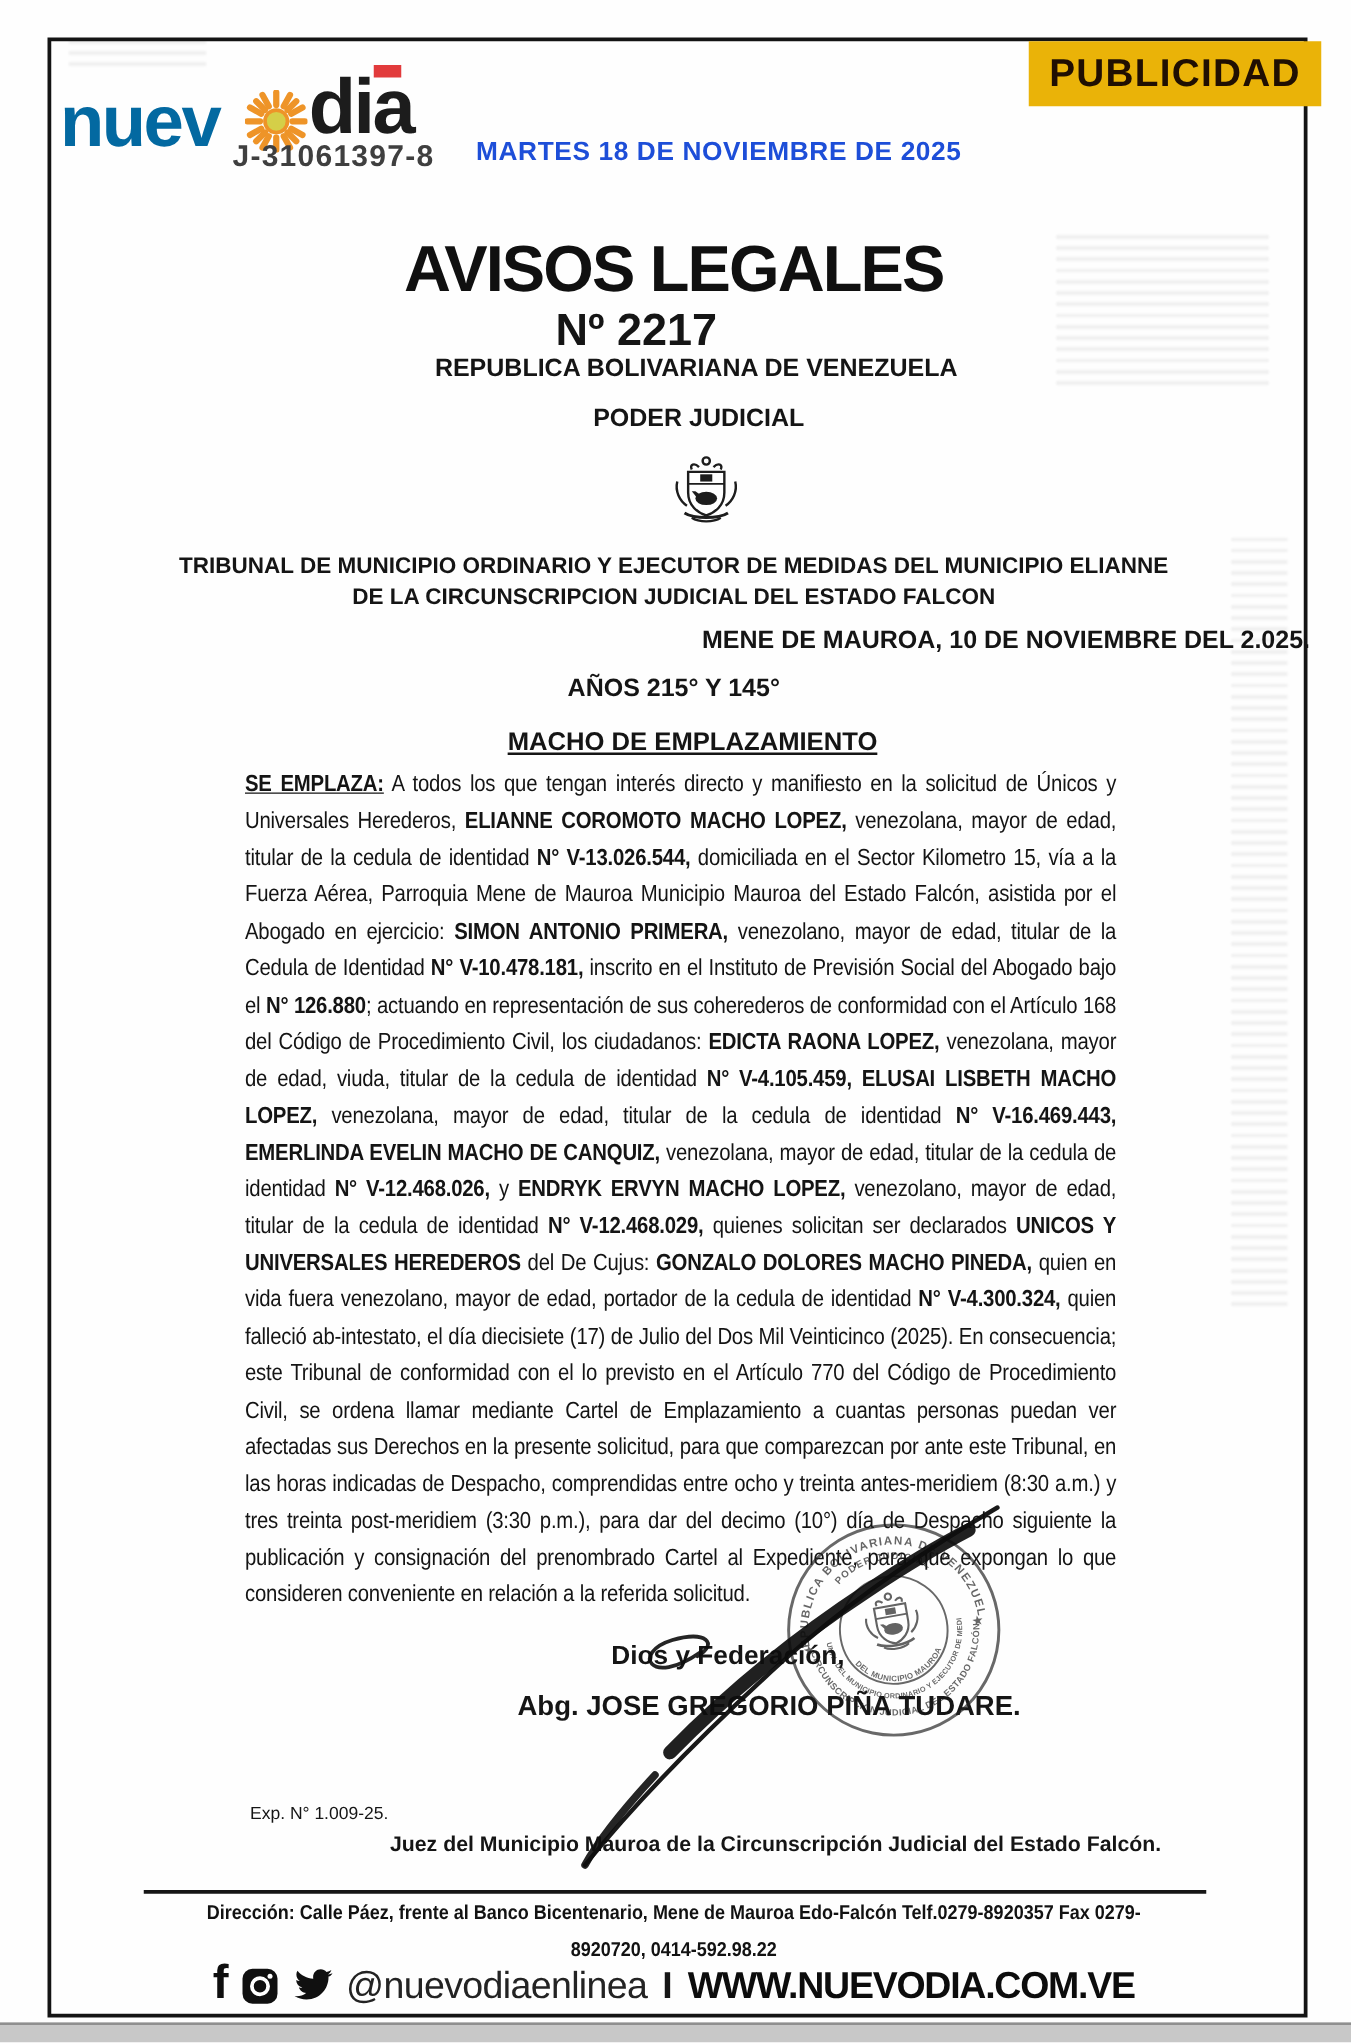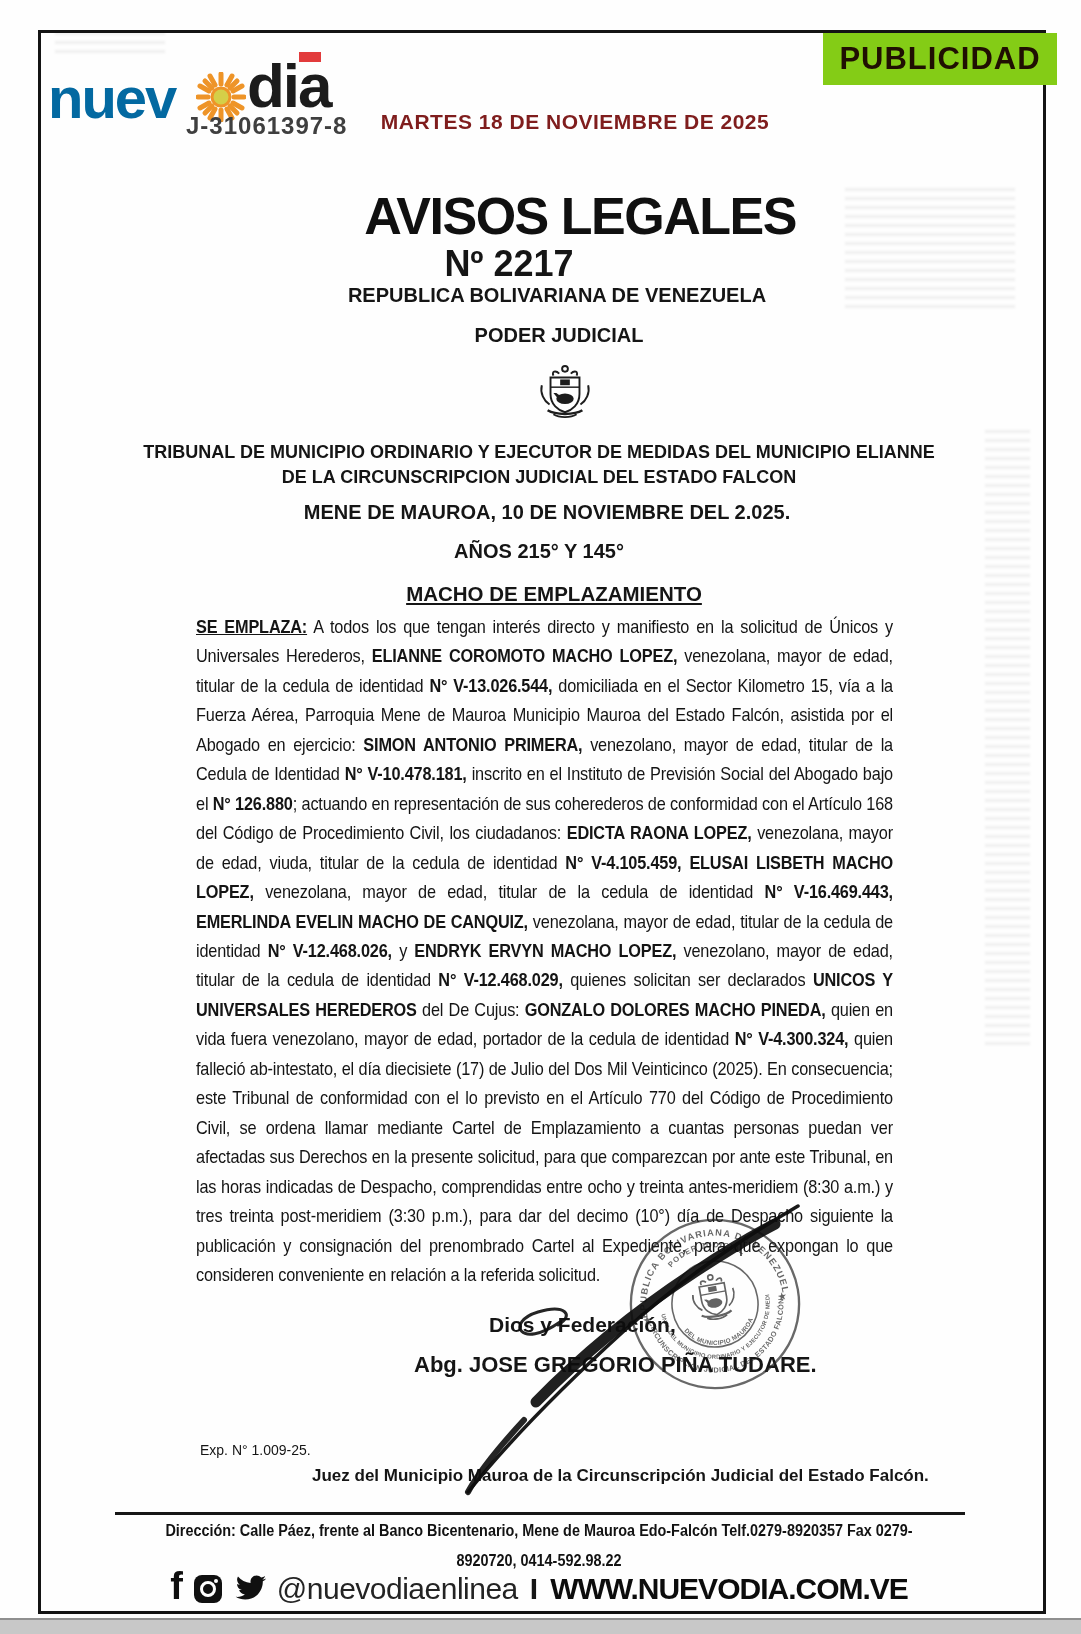--- a/index.html
+++ b/index.html
@@ -11,32 +11,32 @@
   
   .frame{left:38px;top:30px;width:1002px;height:1578px;border:3px solid #141414;background:transparent;}
   
   .ghost{background:repeating-linear-gradient(#9a9a9a 0 3px,transparent 3px 9px);opacity:.14;filter:blur(1px);}
   
   .logo-nuev{left:48px;top:64px;font-size:58px;font-weight:bold;letter-spacing:-2px;color:#0369a1;}
   .sun{left:196px;top:72px;}
   .logo-dia{left:247px;top:50px;font-size:62px;font-weight:bold;letter-spacing:-2px;color:#1c1c1c;}
   .dia-accent{left:299px;top:52px;width:22px;height:10px;background:#E23B3C;}
   .jnum{left:186px;top:112px;font-size:24px;font-weight:bold;color:#3f3f3f;letter-spacing:1px;}
-  .dateline{left:340px;top:110px;width:470px;text-align:center;font-size:21px;font-weight:bold;letter-spacing:.5px;color:#7f1d1d;}
-  .pubbox{left:823px;top:33px;width:234px;height:52px;background:#84cc16;display:flex;align-items:center;justify-content:center;}
+  .dateline{left:340px;top:110px;width:470px;text-align:center;font-size:21px;font-weight:bold;letter-spacing:.5px;color:#1d4ed8;}
+  .pubbox{left:823px;top:33px;width:234px;height:52px;background:#eab308;display:flex;align-items:center;justify-content:center;}
   .pubbox span{font-size:31px;font-weight:bold;letter-spacing:1px;color:#200f02;}
   
   .ctr{left:38px;width:1002px;text-align:center;}
-  .title{top:186px;font-size:52px;font-weight:bold;letter-spacing:-1.5px;color:#101010;padding-left:41px;}
+  .title{top:186px;font-size:52px;font-weight:bold;letter-spacing:-1.5px;color:#101010;}
   .number{top:243px;font-size:36px;font-weight:bold;transform:translateX(-30px);}
   .republic{top:284px;font-size:20px;font-weight:bold;transform:translateX(18px);}
   .poder{top:324px;font-size:20px;font-weight:bold;transform:translateX(20px);}
   .emblem{left:536px;top:364px;}
   .trib{top:440px;font-size:18px;font-weight:bold;line-height:25px;}
-  .placedate{top:501px;font-size:20px;font-weight:bold;transform:translateX(8px);}
+  .placedate{top:501px;font-size:20px;font-weight:bold;transform:translateX(8px);text-align:right;}
   .years{top:540px;font-size:20px;font-weight:bold;}
   .cartel{top:582px;font-size:20.5px;font-weight:bold;text-decoration:underline;transform:translateX(15px);}
   
   .bodytext{
     left:196px;top:612px;width:792px;transform:scaleX(0.88);transform-origin:left top;
     font-size:18.5px;line-height:29.45px;letter-spacing:-.2px;text-align:justify;color:#141414;
   }
   .bodytext span.b{font-weight:bold;}
   .bodytext span.u{font-weight:bold;text-decoration:underline;}
   

